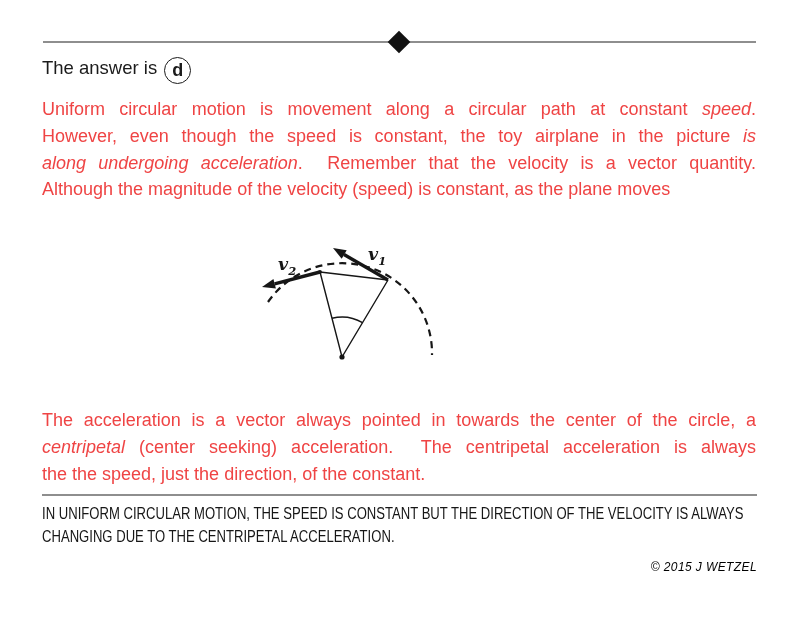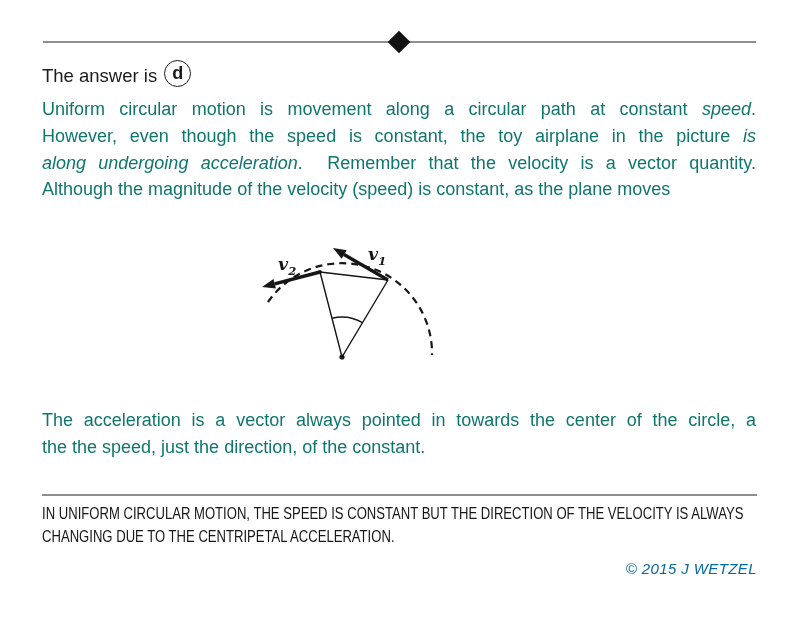--- a/index.html
+++ b/index.html
@@ -11,32 +11,32 @@
   .rule-top {
     position:absolute; left:43px; top:41px; width:713px; height:2px;
     background:#8e8e8e;
   }
   .diamond {
     position:absolute; left:391px; top:34px; width:16px; height:16px;
     background:#121212; transform:rotate(45deg);
   }
   .answer-row {
     position:absolute; left:42px; top:57px; height:30px;
-    display:flex; align-items:flex-end; gap:7px;
+    display:flex; align-items:flex-start; gap:7px;
     color:#1b1b1b; font-size:18.5px;
   }
   .answer-circle {
     width:27px; height:27px; box-sizing:border-box;
     border:1.7px solid #1b1b1b; border-radius:50%;
     display:flex; align-items:center; justify-content:center;
     font-weight:bold; font-size:18px; padding-bottom:1px;
   }
   .para {
     position:absolute; left:42px; width:714px;
-    font-size:18px; line-height:26.8px; color:#0f766e;
+    font-size:18px; line-height:26.8px; color:#ef4444;
   }
   .para--one { top:96px; }
   .para--two { top:371px;margin-top:36px; }
   .para .tline { text-align:justify; text-align-last:justify; }
   .para .tline:last-child { text-align-last:auto; }
   .it { font-style:italic; }
   .diagram { position:absolute; left:230px; top:230px; }
   .vlabel {
     font-family:"DejaVu Serif", serif; font-style:italic; font-weight:bold;
     font-size:17.5px; fill:#161616;
@@ -46,21 +46,21 @@
     background:#8e8e8e;
   }
   .summary {
     position:absolute; left:42px; top:502px; width:940px;
     font-size:17px; line-height:23px; color:#161616;
     transform:scaleX(0.77); transform-origin:0 0;
   }
   .summary .tline { text-align:left; text-align-last:auto; }
   .copyright {
     position:absolute; right:43px; top:560px;
-    font-size:15px; font-style:italic; color:#0369a1; letter-spacing:0.4px;
+    font-size:12px; font-style:italic; color:#000000; letter-spacing:0.4px;
   }
 </style>
 </head>
 <body>
 
 <div class="rule-top"></div>
 <div class="diamond"></div>
 
 <div class="answer-row">
   <span>The answer is</span>
@@ -92,20 +92,21 @@
 
   <path d="M 90 42 L 44.6 53.8" stroke="#161616" stroke-width="3.4" fill="none"></path>
   <polygon points="32,57 43.4,48.9 45.9,58.6" fill="#161616"></polygon>
 
   <text class="vlabel" x="138" y="30"><tspan>v</tspan><tspan dy="4.5" font-size="11.5">1</tspan></text>
   <text class="vlabel" x="48" y="40"><tspan>v</tspan><tspan dy="4.5" font-size="11.5">2</tspan></text>
 </svg>
 
 <div class="para para--two">
     <div class="tline"><span>The acceleration is a vector always pointed in towards the center of the circle, a</span></div>
+    <div class="tline"><span class="it">centripetal</span><span> (center seeking) acceleration.&nbsp; The centripetal acceleration is always</span></div>
     <div class="tline"><span>the the speed, just the direction, of the constant.</span></div>
   </div>
 
 <div class="rule-bottom"></div>
 
 <div class="summary">
     <div class="tline">IN UNIFORM CIRCULAR MOTION, THE SPEED IS CONSTANT BUT THE DIRECTION OF THE VELOCITY IS ALWAYS</div>
     <div class="tline">CHANGING DUE TO THE CENTRIPETAL ACCELERATION.</div>
   </div>
 

